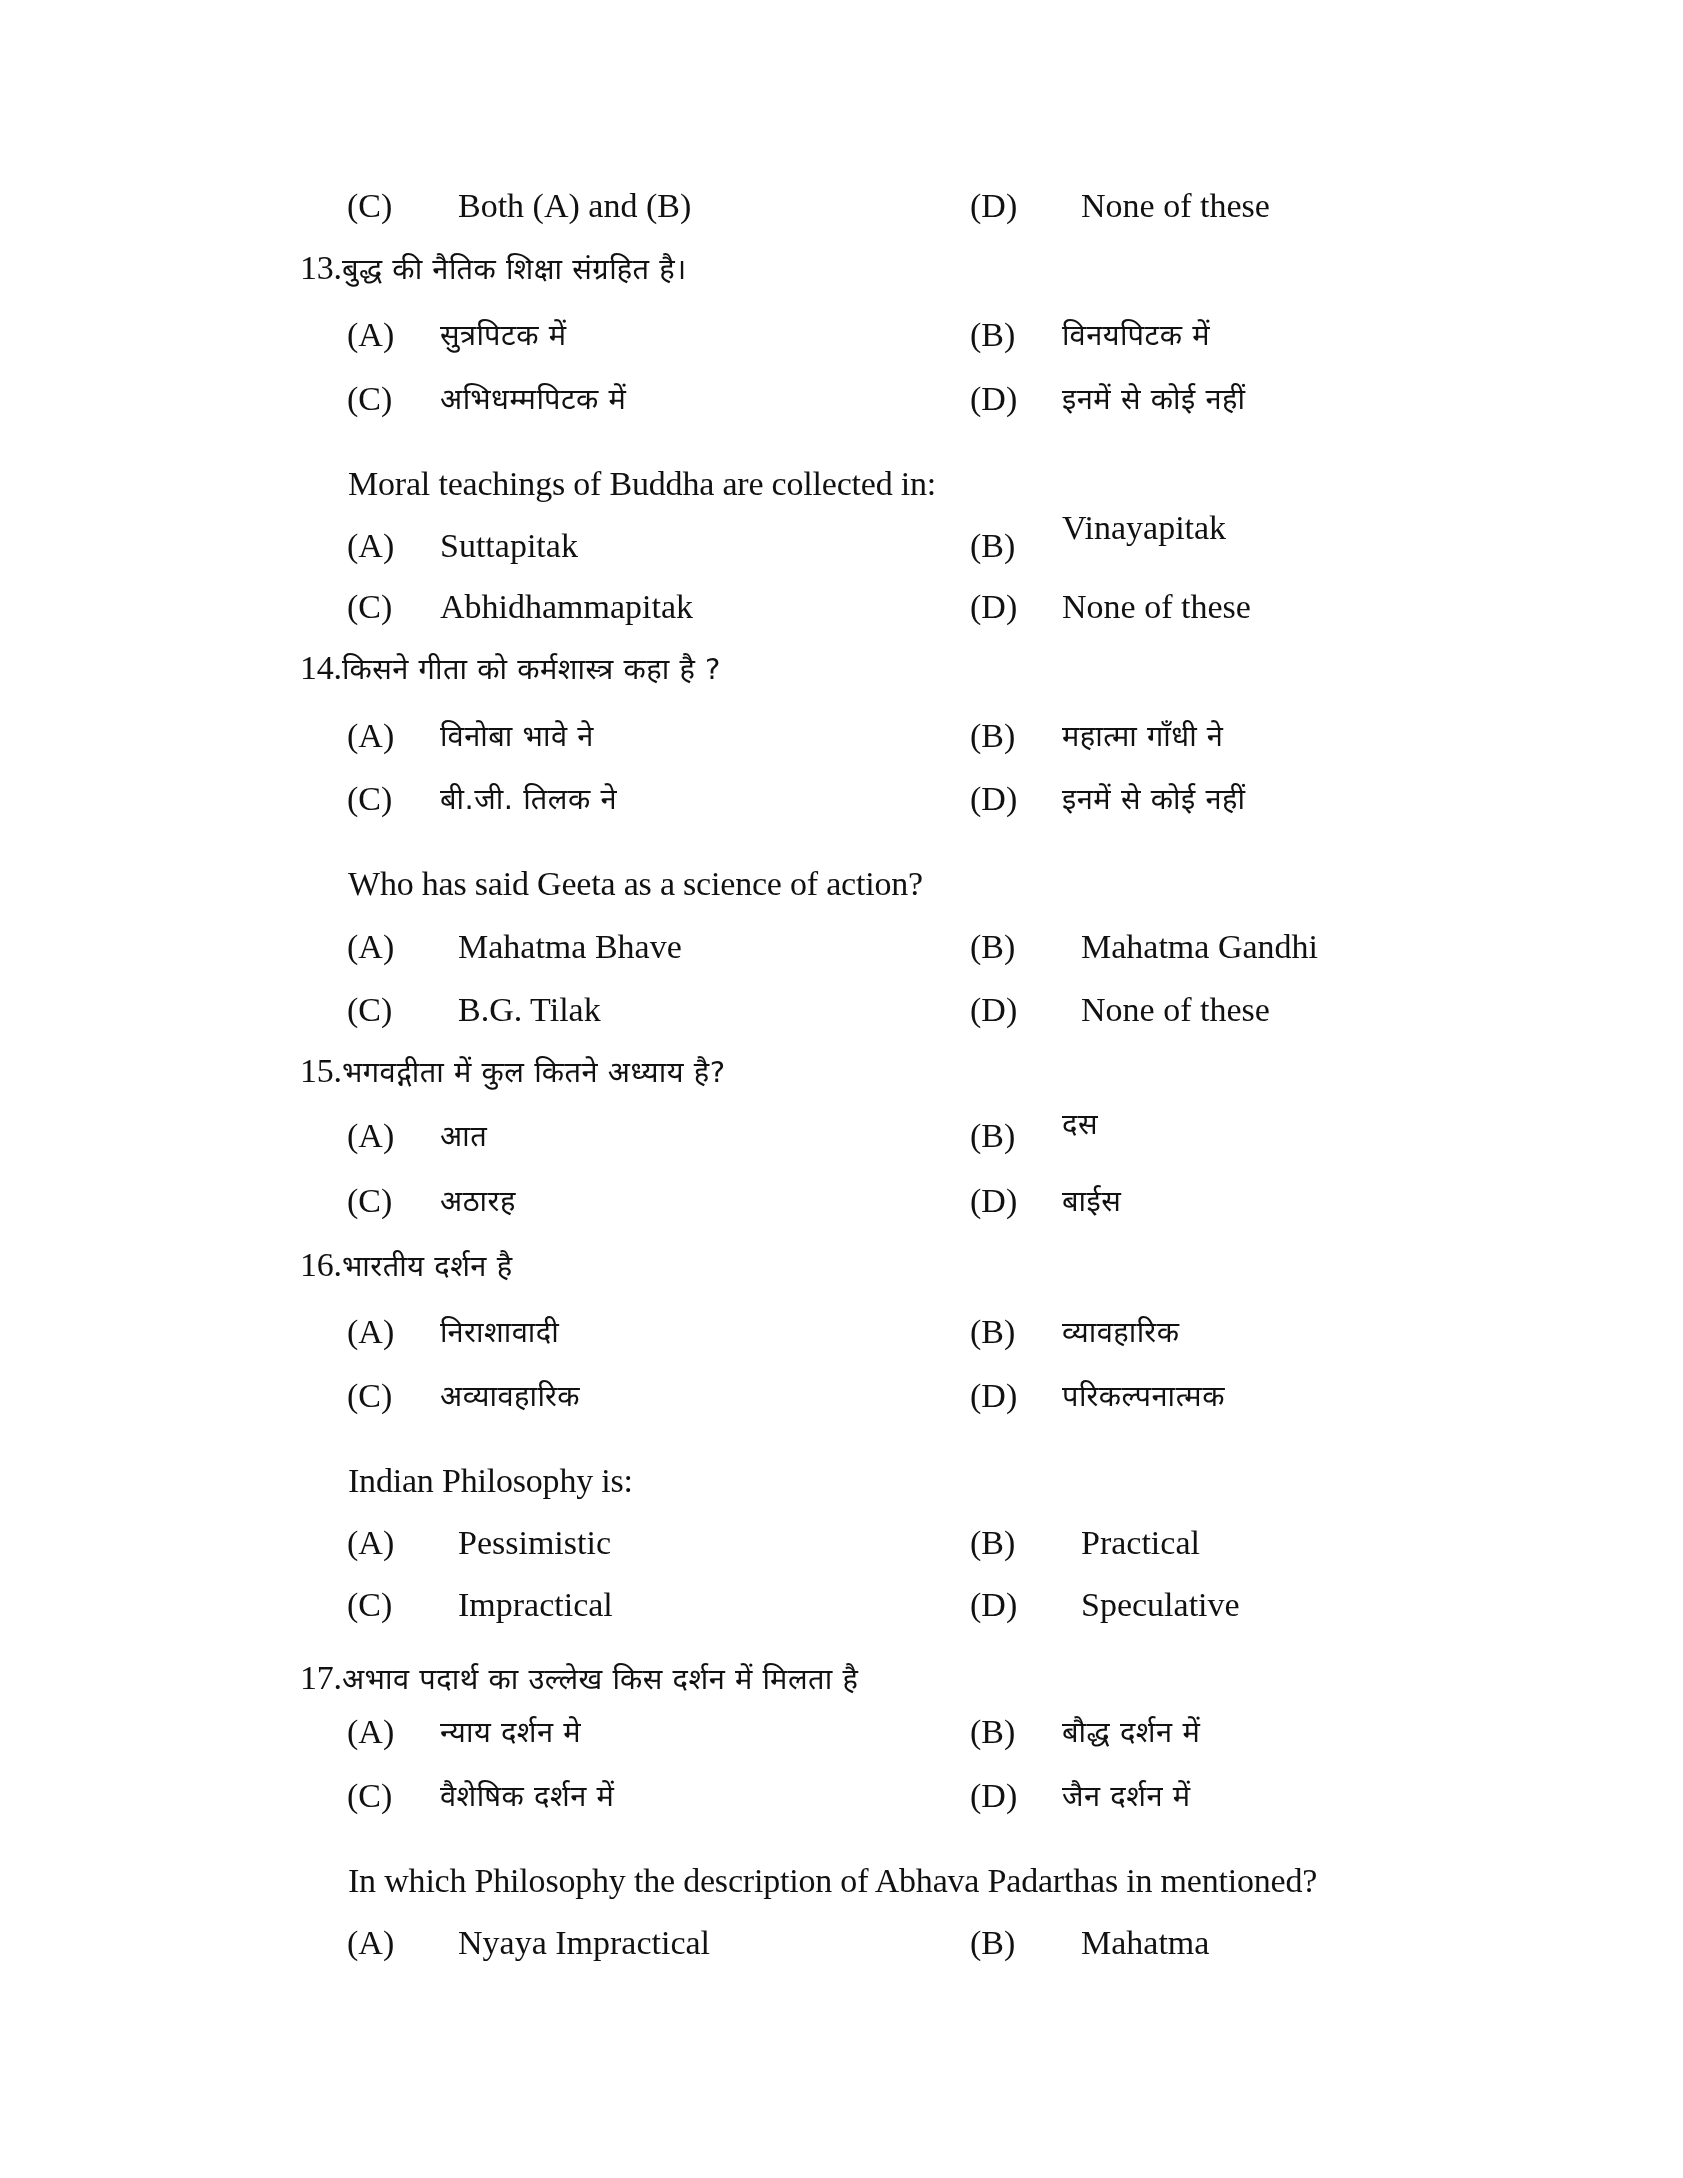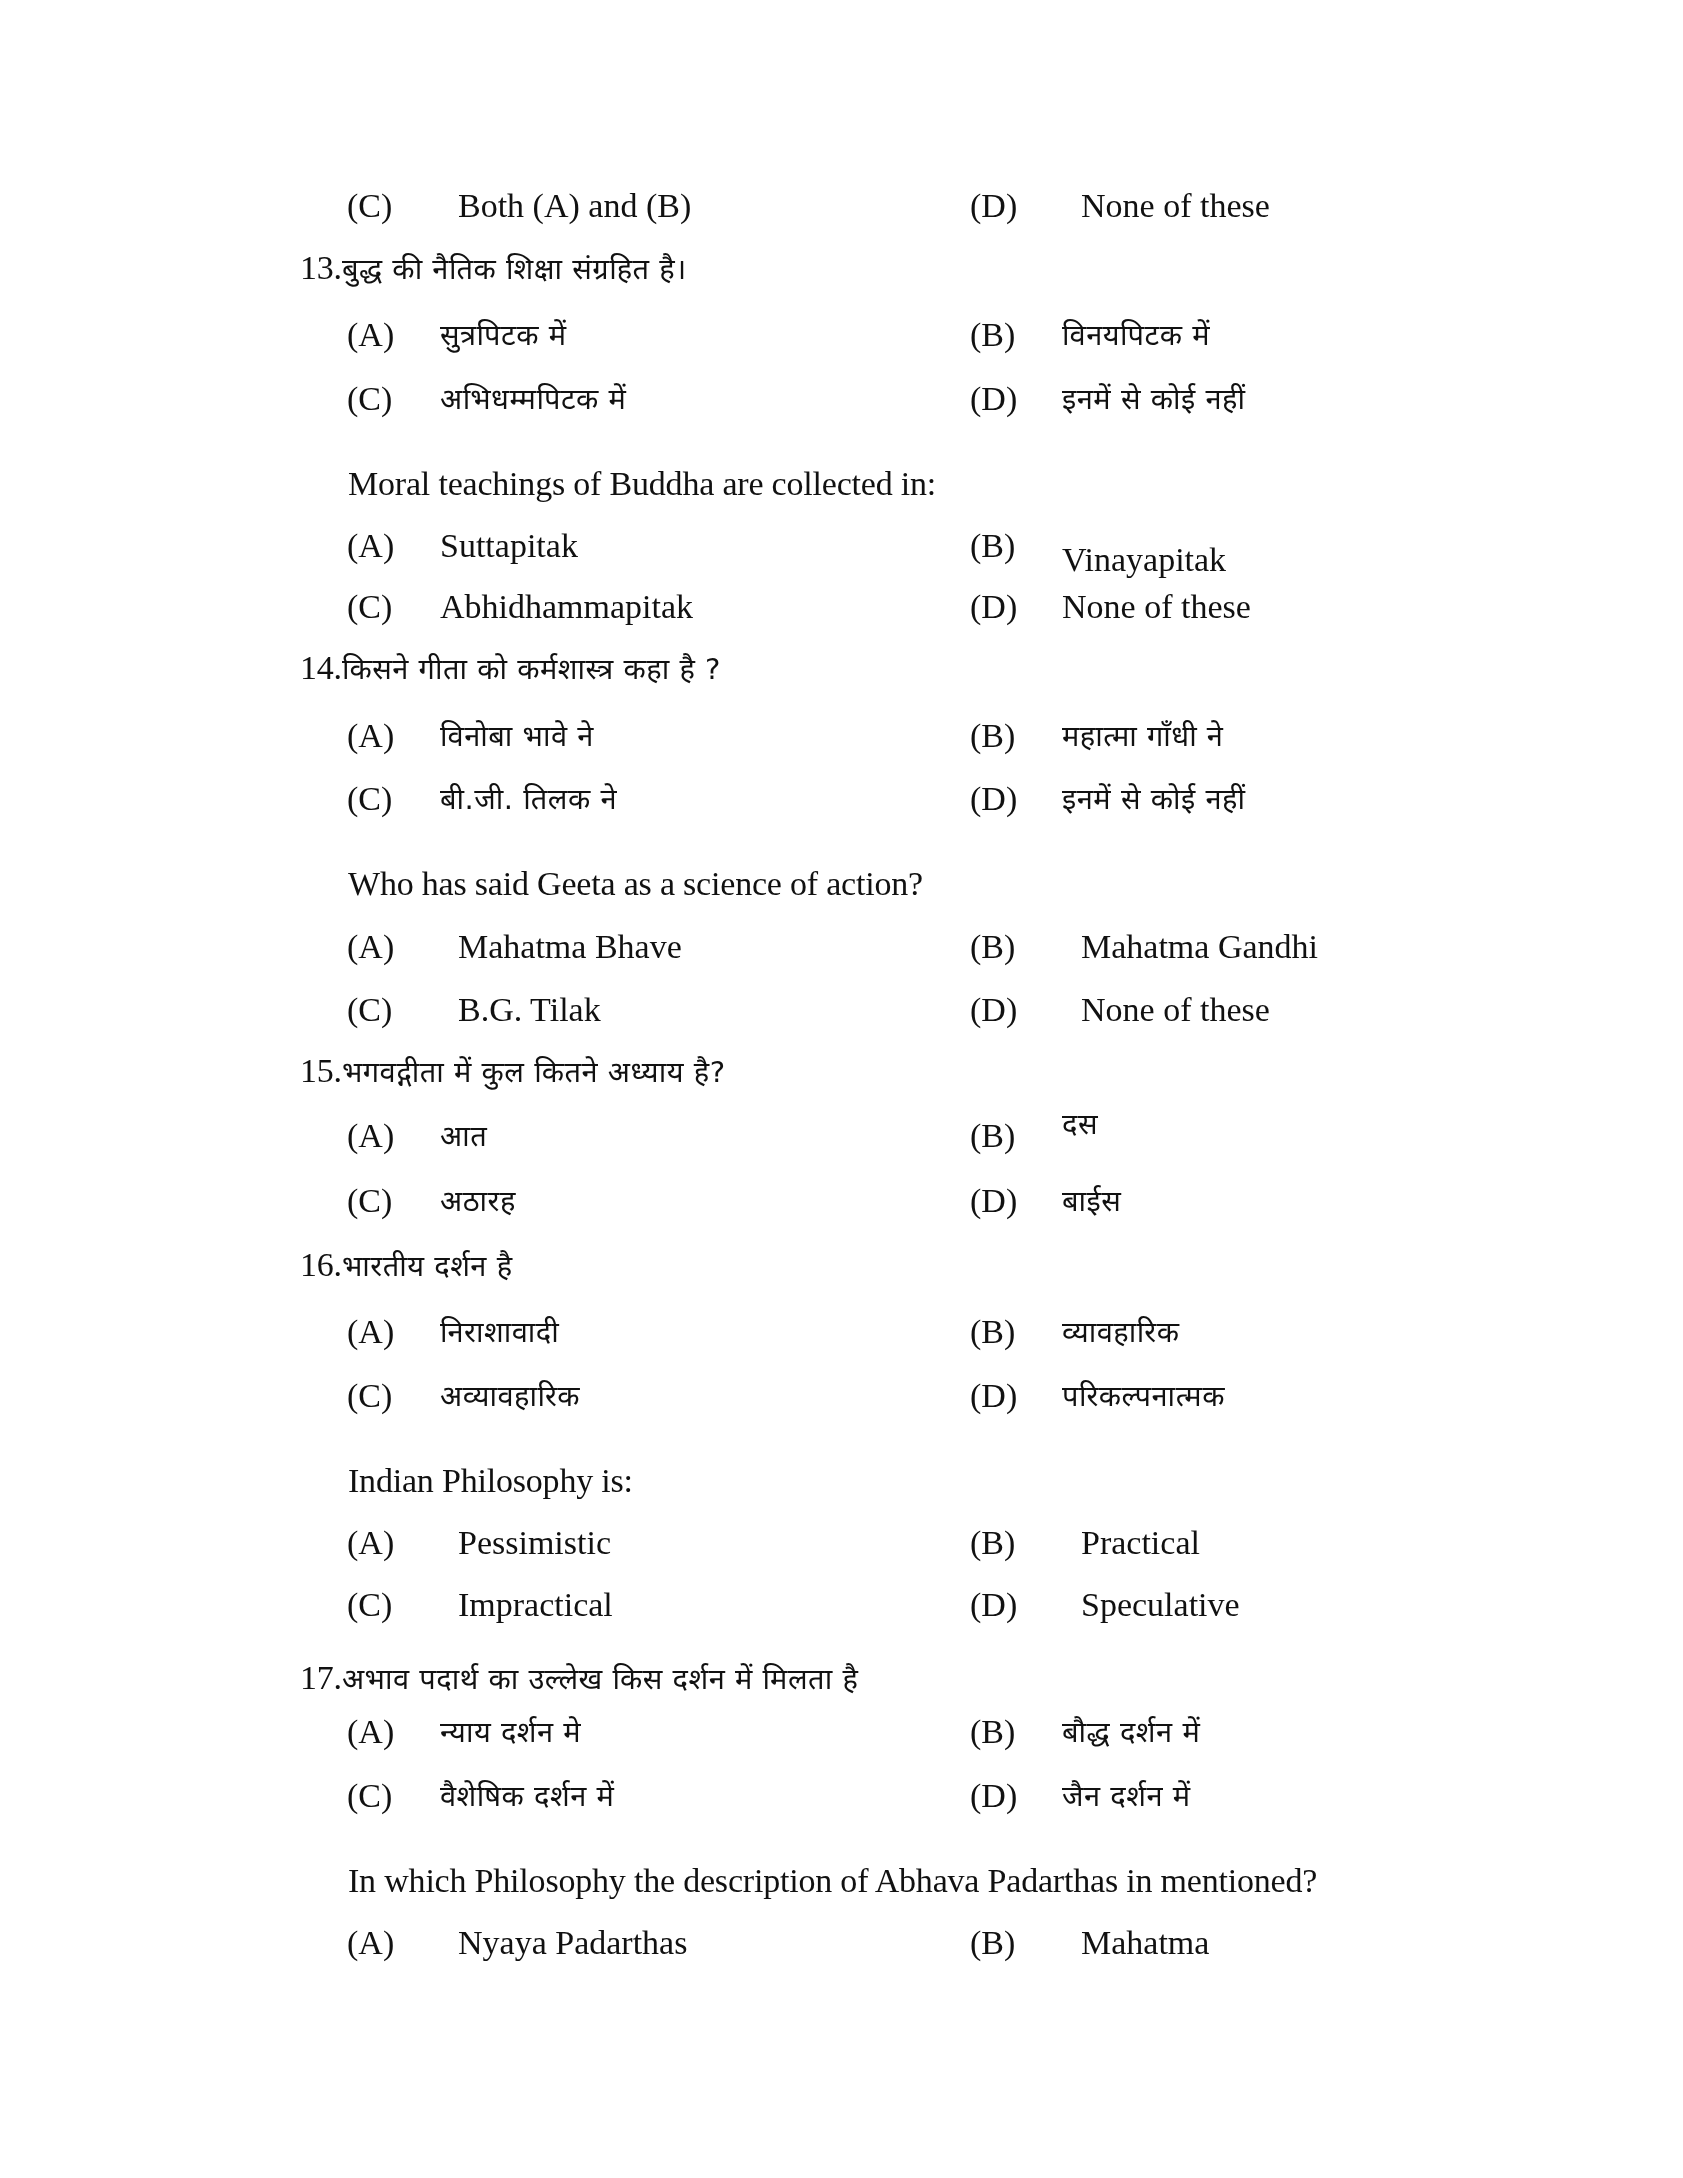--- a/index.html
+++ b/index.html
@@ -64,21 +64,21 @@
     <span class="opt-text hi col-r-text-tight" style="top:335px">विनयपिटक में</span>
     <span class="opt-label col-l-label" style="top:399px">(C)</span>
     <span class="opt-text hi col-l-text-tight" style="top:399px">अभिधम्मपिटक में</span>
     <span class="opt-label col-r-label" style="top:399px">(D)</span>
     <span class="opt-text hi col-r-text-tight" style="top:399px">इनमें से कोई नहीं</span>
 
     <div class="line stem-line" style="top:484px">Moral teachings of Buddha are collected in:</div>
     <span class="opt-label col-l-label" style="top:546px">(A)</span>
     <span class="opt-text col-l-text-tight" style="top:546px">Suttapitak</span>
     <span class="opt-label col-r-label" style="top:546px">(B)</span>
-    <span class="opt-text col-r-text-tight" style="top:560px">Vinayapitak</span>
+    <span class="opt-text col-r-text-tight" style="top:528px">Vinayapitak</span>
     <span class="opt-label col-l-label" style="top:607px">(C)</span>
     <span class="opt-text col-l-text-tight" style="top:607px">Abhidhammapitak</span>
     <span class="opt-label col-r-label" style="top:607px">(D)</span>
     <span class="opt-text col-r-text-tight" style="top:607px">None of these</span>
   </div>
 
   <div>
     <div class="line qnum-line" style="top:668px">
       <span>14.</span><span class="hi">किसने गीता को कर्मशास्त्र कहा है ?</span>
     </div>
@@ -148,19 +148,19 @@
     <span class="opt-text hi col-l-text-tight" style="top:1732px">न्याय दर्शन मे</span>
     <span class="opt-label col-r-label" style="top:1732px">(B)</span>
     <span class="opt-text hi col-r-text-tight" style="top:1732px">बौद्ध दर्शन में</span>
     <span class="opt-label col-l-label" style="top:1796px">(C)</span>
     <span class="opt-text hi col-l-text-tight" style="top:1796px">वैशेषिक दर्शन में</span>
     <span class="opt-label col-r-label" style="top:1796px">(D)</span>
     <span class="opt-text hi col-r-text-tight" style="top:1796px">जैन दर्शन में</span>
 
     <div class="line stem-line" style="top:1881px">In which Philosophy the description of Abhava Padarthas in mentioned?</div>
     <span class="opt-label col-l-label" style="top:1943px">(A)</span>
-    <span class="opt-text col-l-text-wide" style="top:1943px">Nyaya Padarthas</span>
+    <span class="opt-text col-l-text-wide" style="top:1943px">Nyaya Impractical</span>
     <span class="opt-label col-r-label" style="top:1943px">(B)</span>
     <span class="opt-text col-r-text-wide" style="top:1943px">Mahatma</span>
   </div>
 
 </div>
 
 
 </body></html>

